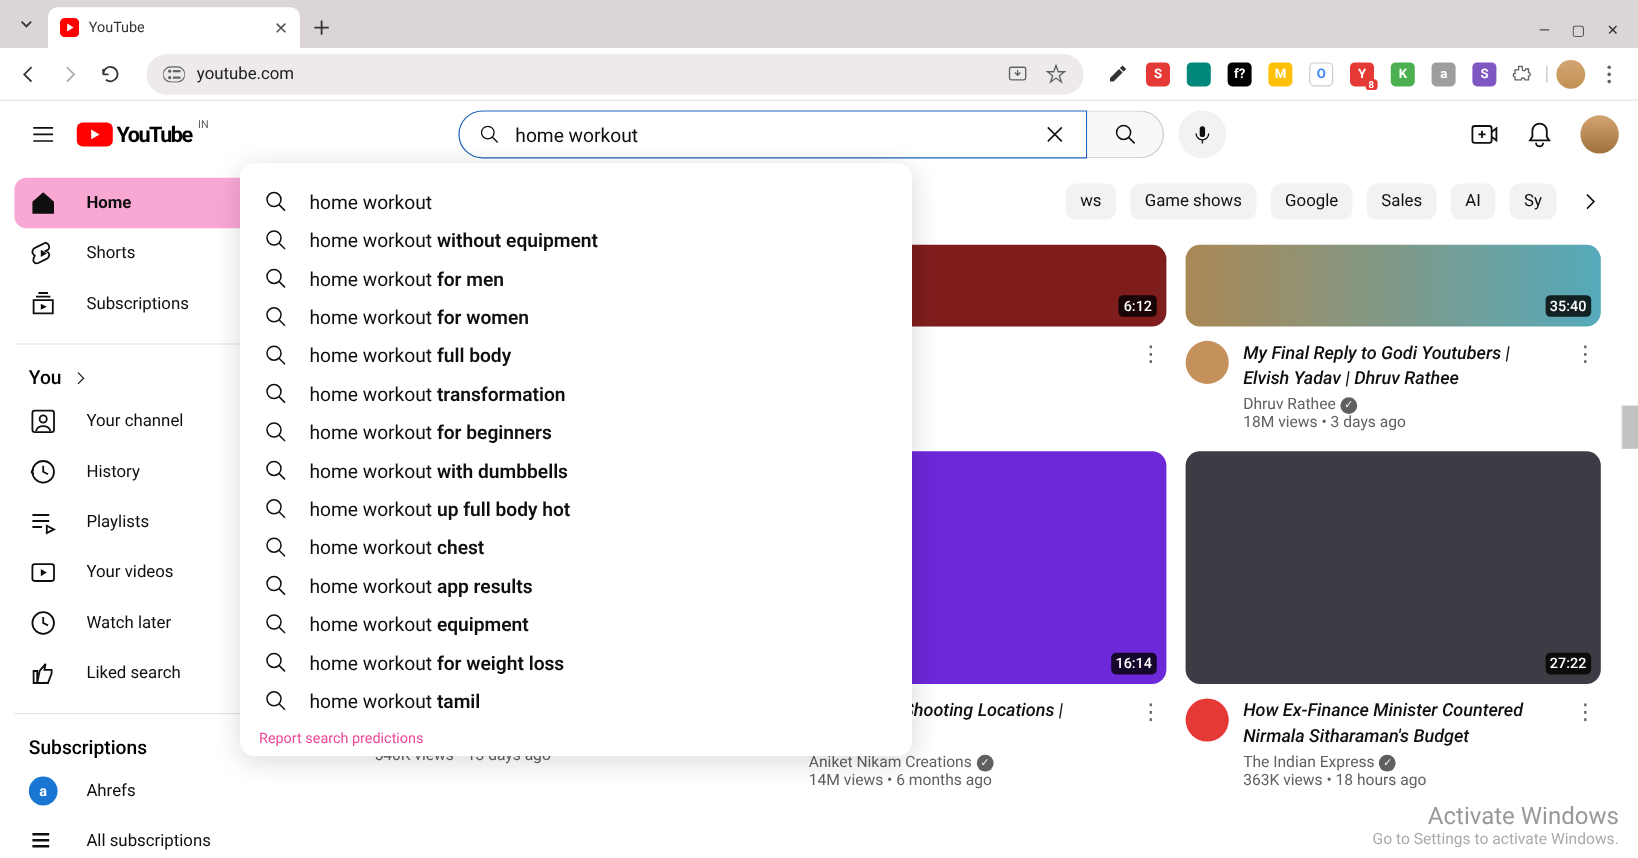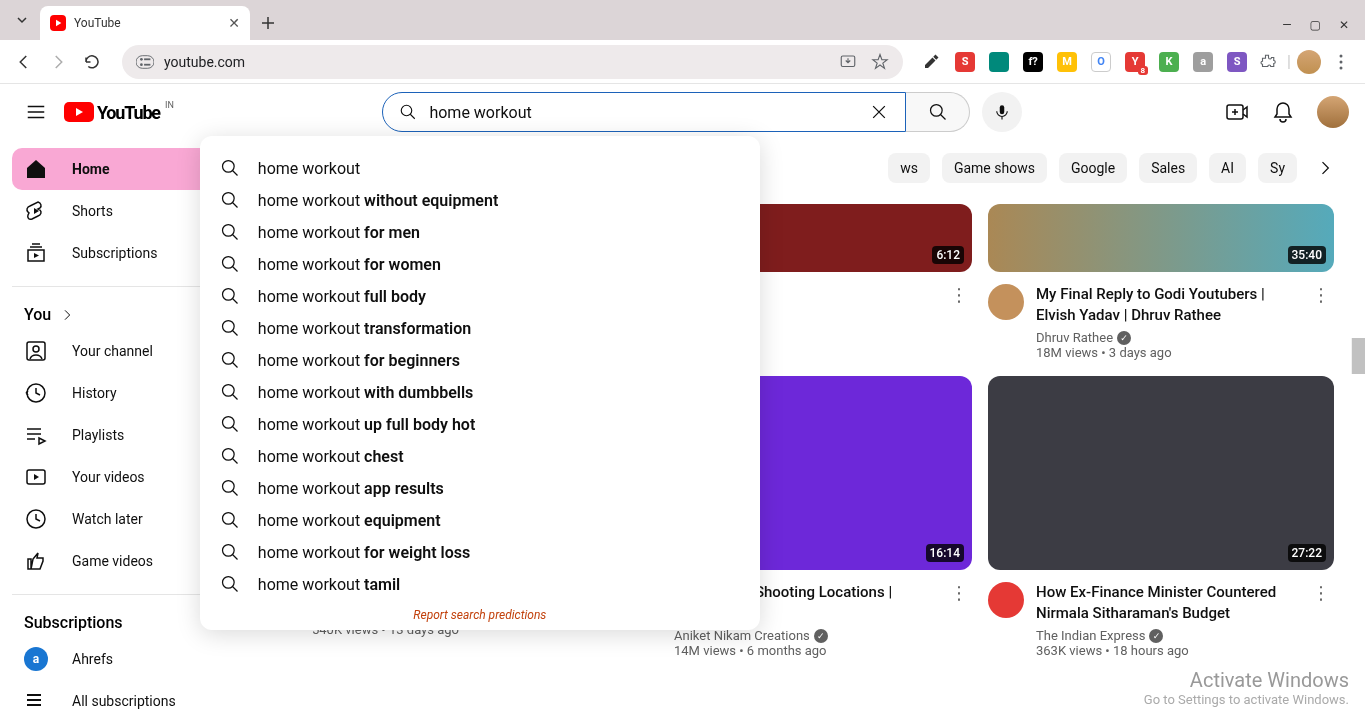--- a/index.html
+++ b/index.html
@@ -42,21 +42,21 @@
 .yt-search-btn { width: 64px; height: 40px; background: #f8f8f8; border: 1px solid #ccc; border-left: none; border-radius: 0 40px 40px 0; display: flex; align-items: center; justify-content: center; }
 .yt-mic { width: 40px; height: 40px; background: #f2f2f2; border-radius: 50%; display: flex; align-items: center; justify-content: center; margin-left: 12px; }
 
 .yt-header-actions { display: flex; align-items: center; gap: 22px; margin-left: 20px; }
 .yt-avatar { width: 32px; height: 32px; border-radius: 50%; background: linear-gradient(#d4a574, #a0703c); }
 
 .suggestions { position: absolute; top: 44px; left: 40px; width: 560px; background: #fff; border-radius: 12px; box-shadow: 0 4px 24px rgba(0,0,0,0.15); padding: 16px 0 8px; z-index: 100; }
 .sugg-item { display: flex; align-items: center; padding: 6px 20px; gap: 18px; cursor: pointer; }
 .sugg-text { font-size: 16px; color: #0f0f0f; }
 .sugg-text b { font-weight: 600; }
-.sugg-report { text-align: center; padding: 8px 16px 0; font-size: 12px; font-style: italic; color: #c2410c; }
+.sugg-report { text-align: left; padding: 8px 16px 0; font-size: 12px; color: #ec4899; }
 
 .sidebar { width: 240px; padding-top: 64px; padding-left: 12px; overflow-y: auto; }
 .sb-item { display: flex; align-items: center; gap: 24px; padding: 9px 12px; border-radius: 10px; font-size: 14px; color: #0f0f0f; }
 .sb-item.active { background: #f9a8d4; font-weight: 700; }
 .sb-icon { width: 24px; height: 24px; display: flex; align-items: center; justify-content: center; }
 .sb-sep { border-top: 1px solid #e5e5e5; margin: 12px 8px 12px 0; }
 .sb-heading { font-size: 16px; font-weight: 500; padding: 6px 12px; display: flex; align-items: center; gap: 8px; }
 .sb-sub-ch { width: 24px; height: 24px; border-radius: 50%; display:flex; align-items:center; justify-content:center; font-size:12px; font-weight:bold; color:#fff; }
 
 .main { flex: 1; padding-top: 56px; overflow: hidden; position: relative; }
@@ -66,21 +66,21 @@
 .chip-stub { background:#f2f2f2; padding:7px 12px; border-radius:8px; font-size:14px; color:#0f0f0f; }
 .chip-arrow { margin-left: auto; width: 32px; height: 32px; display: flex; align-items: center; justify-content: center; }
 
 .video-grid { display: flex; flex-wrap: wrap; gap: 16px; padding: 8px 24px; }
 .video-card { width: 346px; }
 .thumb { width: 100%; height: 194px; border-radius: 12px; background: #555; position: relative; overflow:hidden; }
 .duration { position: absolute; bottom: 8px; right: 8px; background: rgba(0,0,0,0.8); color: #fff; font-size: 12px; font-weight: 500; padding: 2px 4px; border-radius: 4px; }
 .video-info { display: flex; gap: 12px; padding-top: 12px; }
 .ch-avatar { width: 36px; height: 36px; border-radius: 50%; background: #888; flex-shrink: 0; }
 .video-meta { flex: 1; }
-.video-title { font-size: 15px; font-weight: 500; color: #0f0f0f; line-height: 1.4; margin-bottom: 4px; display: -webkit-box; -webkit-line-clamp: 2; -webkit-box-orient: vertical; overflow: hidden; }
+.video-title { font-size: 15px; font-weight: 500; color: #0f0f0f; line-height: 1.4; margin-bottom: 4px; display: -webkit-box; -webkit-line-clamp: 2; -webkit-box-orient: vertical; overflow: hidden; font-style: italic; }
 .video-channel { font-size: 13px; color: #606060; display: flex; align-items: center; gap: 4px; }
 .video-stats { font-size: 13px; color: #606060; }
 .video-menu { color: #606060; font-size: 18px; padding: 0 4px; }
 .verified { display:inline-flex; width:14px; height:14px; background:#606060; border-radius:50%; align-items:center; justify-content:center; }
 .verified::after { content:"✓"; color:#fff; font-size:9px; }
 
 .watermark { position: absolute; bottom: 8px; right: 16px; text-align: right; color: #aaa; font-size: 13px; pointer-events: none; }
 .watermark .big { font-size: 20px; color: #999; }
 
 .scrollbar-ind { position:absolute; right:0; top: 254px; width:14px; height:36px; background:#c1c1c1; border-left:1px solid #f1f1f1; }
@@ -428,21 +428,21 @@
           </svg>
         </span>
         <span>Watch later</span>
       </div>
       <div class="sb-item">
         <span class="sb-icon">
           <svg width="24" height="24" viewBox="0 0 24 24">
             <path d="M4 10h3v10H4zM7 20h9l3-8V9h-6l1-5-5 6z" fill="none" stroke="#0f0f0f" stroke-width="1.5"></path>
           </svg>
         </span>
-        <span>Game videos</span>
+        <span>Liked search</span>
       </div>
       <div class="sb-sep"></div>
       <div class="sb-heading">Subscriptions</div>
       <div class="sb-item">
         <span class="sb-sub-ch" style="background:#1976d2">a</span>
         <span>Ahrefs</span>
       </div>
       <div class="sb-item">
         <span class="sb-icon">
           <svg width="24" height="24" viewBox="0 0 24 24">

